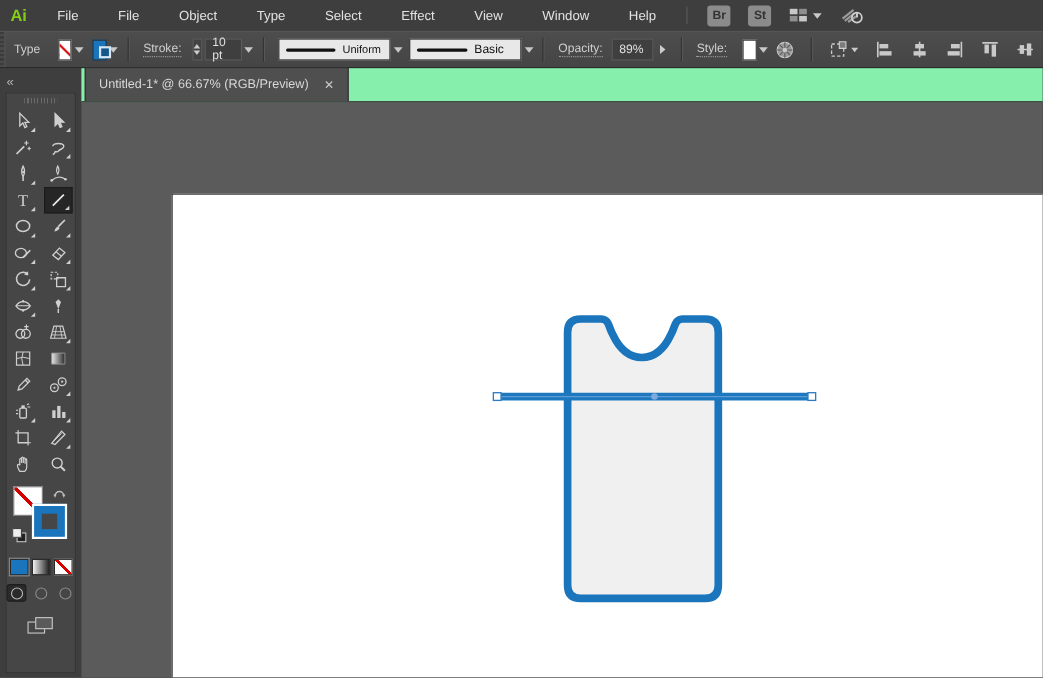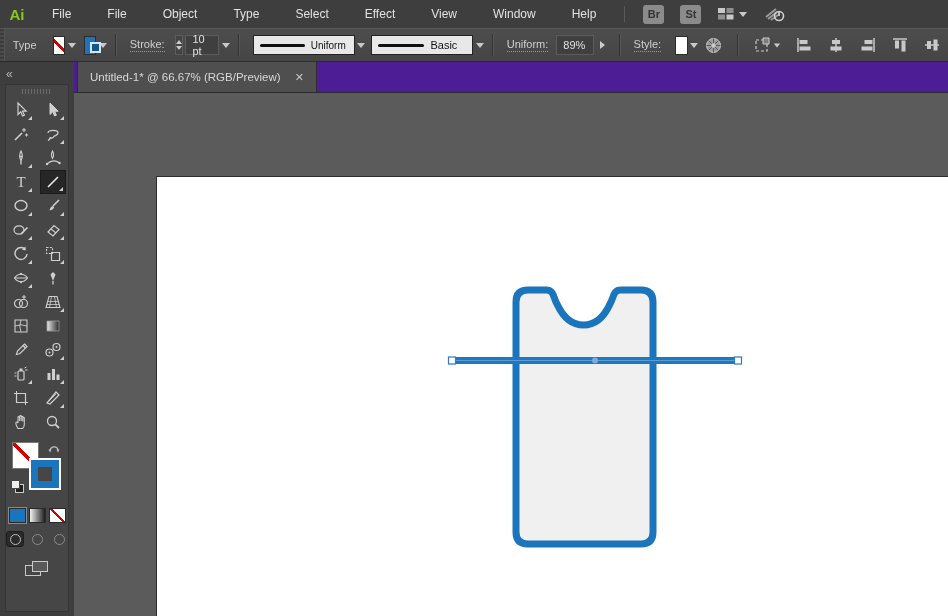--- a/index.html
+++ b/index.html
@@ -74,21 +74,21 @@
   .moderow { display:flex; gap:4px; margin-top:8px; }
   .modebtn { width:18px; height:16px; border-radius:3px; display:flex; align-items:center; justify-content:center; }
   .modebtn.sel { background:#2a2a2a; border:1px solid #1d1d1d; }
   .modecircle { width:11px; height:11px; border-radius:50%; border:1.5px solid #b9b9b9; position:relative; }
   .modecircle.dim { border-color:#8b8b8b; }
   .screenmode { margin-top:14px; position:relative; width:24px; height:16px; }
   .screenmode .r1 { position:absolute; left:0; top:4px; width:16px; height:11px; border:1px solid #c9c9c9; background:#464646; }
   .screenmode .r2 { position:absolute; left:7px; top:0; width:16px; height:11px; border:1px solid #c9c9c9; background:#5a5a5a; }
 
   
-  .tabbar { position:absolute; left:74px; top:62px; width:874px; height:31px; background:#4c1d95;
+  .tabbar { position:absolute; left:74px; top:62px; width:874px; height:31px; background:#86efac;
     border-bottom:1px solid #2b2b2b; display:flex; align-items:flex-end; }
   .tab { height:31px; margin-left:3px; background:#4f4f4f; border:1px solid #2e2e2e; border-bottom:none;
     display:flex; align-items:center; padding:0 12px; gap:14px; font-size:11.5px; color:#d8d8d8; }
   .tab-close { color:#c6c6c6; font-size:11px; }
 
   
   .canvas { position:absolute; left:74px; top:93px; width:874px; height:523px; background:#5b5b5b; overflow:hidden; }
   .artboard { position:absolute; left:82px; top:83px; width:800px; height:448px; background:#ffffff;
     border-left:1px solid #2e2e2e; border-top:1px solid #2e2e2e; }
   .artsvg { position:absolute; left:0; top:0; width:874px; height:523px; }
@@ -168,21 +168,21 @@
 
     <div class="combo-light">
       <span class="line-preview"></span>
       <span style="font-size:11px;">Basic</span>
     </div>
     <div class="chev-btn">
         <span class="chev"></span>
       </div>
 
     <div class="cb-sep"></div>
-    <div class="cb-link">Uniform:</div>
+    <div class="cb-link">Opacity:</div>
     <div class="field" style="width:52px;">89%</div>
     <span class="arrow-r"></span>
 
     <div class="cb-sep"></div>
     <div class="cb-link">Style:</div>
     <div class="swatch"></div>
     <div class="chev-btn">
         <span class="chev"></span>
       </div>
 

